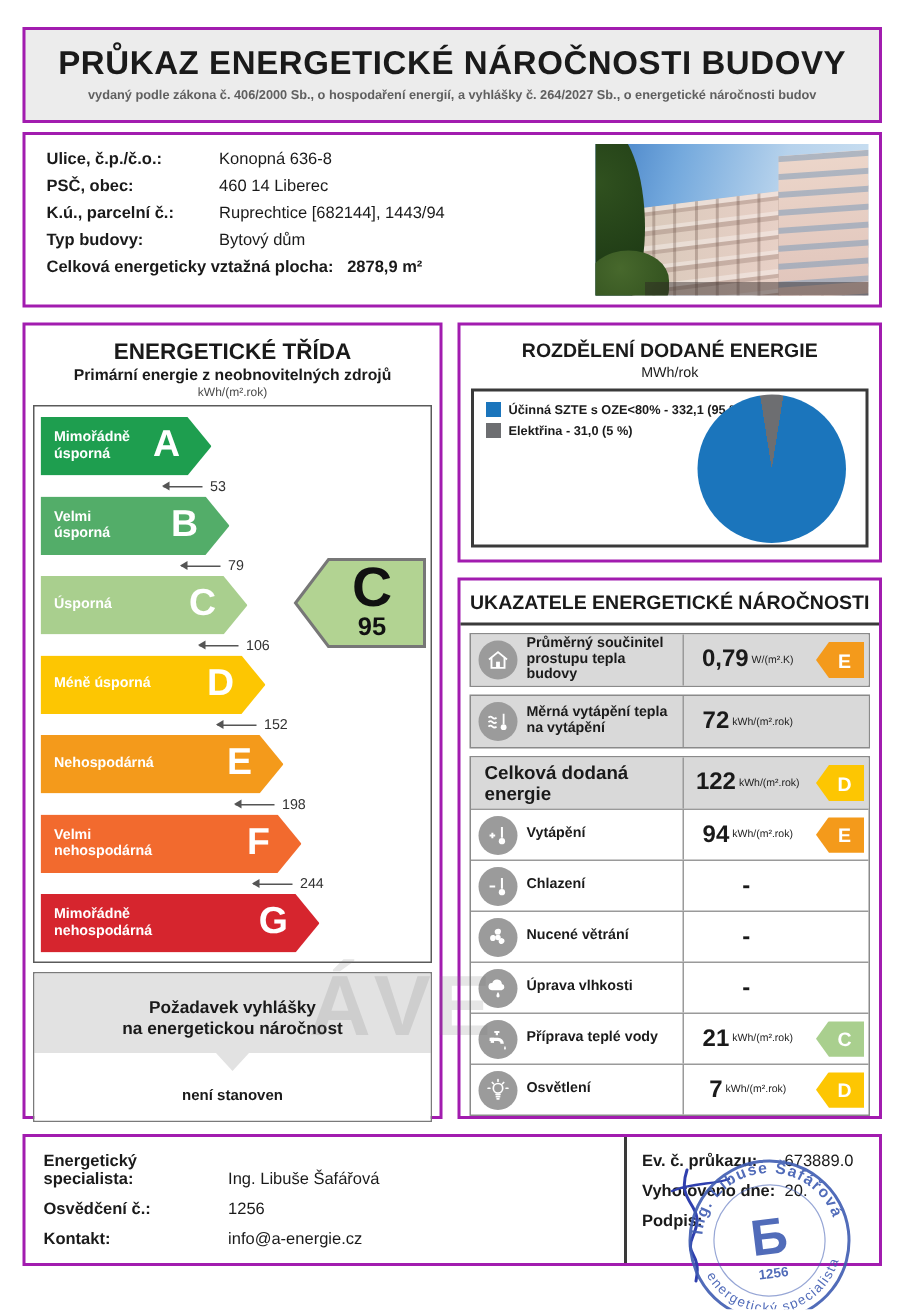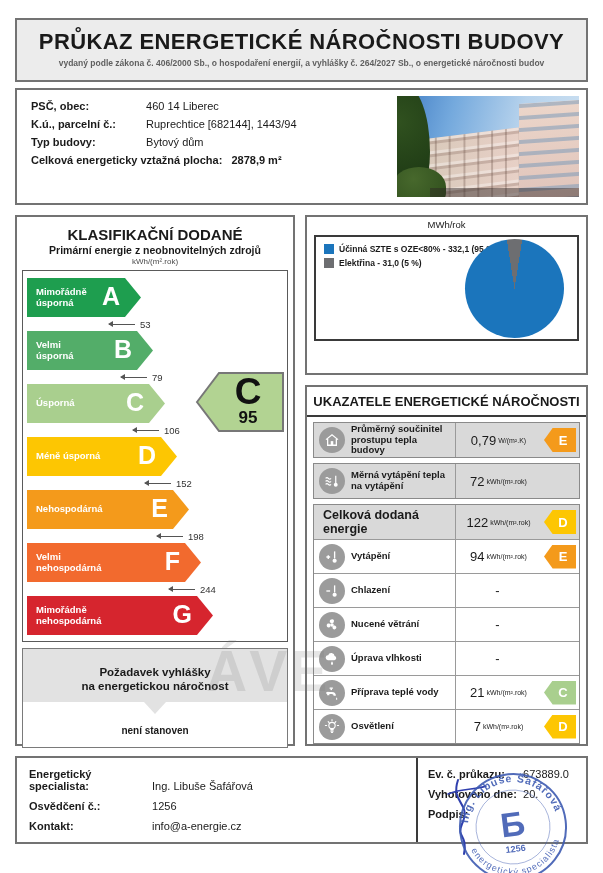--- a/index.html
+++ b/index.html
@@ -1,18 +1,18 @@
 <!DOCTYPE html>
 <html><head>
 <meta charset="utf-8">
 <style>
   * { margin:0; padding:0; box-sizing:border-box; }
   body { background:#fff; font-family:"Liberation Sans", sans-serif; color:#1a1a1a; }
   .page { position:relative; width:603px; height:873px; background:#fff; overflow:hidden; }
-  .panel { position:absolute; border:2px solid #737373; background:#fff; }
+  .panel { position:absolute; border:2px solid #a21caf; background:#fff; }
 
   
   #header-box { left:15px; top:18px; width:573px; height:64px; background:#ececec; text-align:center; }
   .h-title { margin-top:9px; font-size:22px; font-weight:bold; letter-spacing:.4px; }
   .h-sub { margin-top:3px; font-size:8.5px; color:#5f5f5f; font-weight:bold; }
 
   
   #info-box { left:15px; top:88px; width:573px; height:117px; display:flex; }
   .info-fields { flex:1; padding:10px 0 0 14px; font-size:11px; }
   .info-row { margin-bottom:6px; }
@@ -80,21 +80,21 @@
   .iblock { border:1px solid #8a8a8a; margin-bottom:5px; background:#d9d9d9; }
   .iblock.table { background:#fff; margin-bottom:0; }
   .irow { display:flex; align-items:center; height:34px; }
   .irow + .irow { border-top:1px solid #9a9a9a; }
   .irow.gray { background:#d9d9d9; }
   .icon-c { width:26px; height:26px; border-radius:50%; background:#9b9b9b; margin:0 6px 0 5px;
     flex:none; display:flex; align-items:center; justify-content:center; }
   .ilabel { flex:1; font-size:9.5px; font-weight:bold; line-height:1.15; padding-right:3px; }
   .ilabel.big { font-size:12.5px; padding-left:9px; }
   .ival { width:86px; align-self:stretch; border-left:1px solid #9a9a9a; display:flex; align-items:center; justify-content:center; gap:2px; }
-  .ival .num { font-size:13px; font-weight:normal; }
+  .ival .num { font-size:16px; font-weight:bold; }
   .ival .unit { font-size:7px; color:#222; }
   .ibadge { width:38px; display:flex; justify-content:flex-end; padding-right:3px; }
   .badge { width:32px; height:24px; clip-path:polygon(0 50%, 27% 0, 100% 0, 100% 100%, 27% 100%);
     color:#fff; font-weight:bold; font-size:13px; display:flex; align-items:center; justify-content:center; padding-left:6px; }
   .badge.none { visibility:hidden; }
 
   
   #footer-box { left:15px; top:756px; width:573px; height:88px; display:flex; }
   .f-left { flex:1; padding:10px 0 0 12px; font-size:11px; border-right:2px solid #3a3a3a; }
   .f-row { margin-bottom:8px; }
@@ -115,20 +115,24 @@
 <div class="page">
 
   <div class="panel" id="header-box">
     <div class="h-title">PRŮKAZ ENERGETICKÉ NÁROČNOSTI BUDOVY</div>
     <div class="h-sub">vydaný podle zákona č. 406/2000 Sb., o hospodaření energií, a vyhlášky č. 264/2027 Sb., o energetické náročnosti budov</div>
   </div>
 
   <div class="panel" id="info-box">
     <div class="info-fields">
       <div class="info-row">
+        <span class="lbl w">Ulice, č.p./č.o.:</span>
+        <span class="val">Konopná 636-8</span>
+      </div>
+      <div class="info-row">
         <span class="lbl w">PSČ, obec:</span>
         <span class="val">460 14 Liberec</span>
       </div>
       <div class="info-row">
         <span class="lbl w">K.ú., parcelní č.:</span>
         <span class="val">Ruprechtice [682144], 1443/94</span>
       </div>
       <div class="info-row">
         <span class="lbl w">Typ budovy:</span>
         <span class="val">Bytový dům</span>
@@ -141,21 +145,21 @@
     <div class="photo">
       <div class="ph-facade"></div>
       <div class="ph-wing"></div>
       <div class="ph-tree"></div>
       <div class="ph-bush"></div>
       <div class="ph-ground"></div>
     </div>
   </div>
 
   <div class="panel" id="class-panel">
-    <div class="cp-title">KLASIFIKAČNÍ DODANÉ</div>
+    <div class="cp-title">ENERGETICKÉ TŘÍDA</div>
     <div class="cp-sub">Primární energie z neobnovitelných zdrojů</div>
     <div class="cp-unit">kWh/(m².rok)</div>
 
     <div class="arrows-box">
       <div class="s-arrow" style="width: 114px; background-color: rgb(30, 158, 79);">
         <span>Mimořádně
 úsporná</span>
         <span class="s-letter">A</span>
       </div>
       <div class="threshold" style="margin-left:82px">
@@ -222,20 +226,21 @@
     </div>
 
     <div class="req-box">
       <div class="req-head" style="white-space:pre-line">Požadavek vyhlášky
 na energetickou náročnost</div>
       <div class="req-val">není stanoven</div>
     </div>
   </div>
 
   <div class="panel" id="pie-panel">
+    <div class="pp-title">ROZDĚLENÍ DODANÉ ENERGIE</div>
     <div class="pp-unit">MWh/rok</div>
     <div class="pp-body">
       <div class="legend">
         <div class="leg-item">
           <span class="leg-sw" style="background-color: rgb(27, 117, 188);"></span>
           <span class="leg-txt">Účinná SZTE s OZE&lt;80% - 332,1 (95 %)</span>
         </div>
         <div class="leg-item">
           <span class="leg-sw" style="background-color: rgb(109, 110, 113);"></span>
           <span class="leg-txt">Elektřina - 31,0 (5 %)</span>

